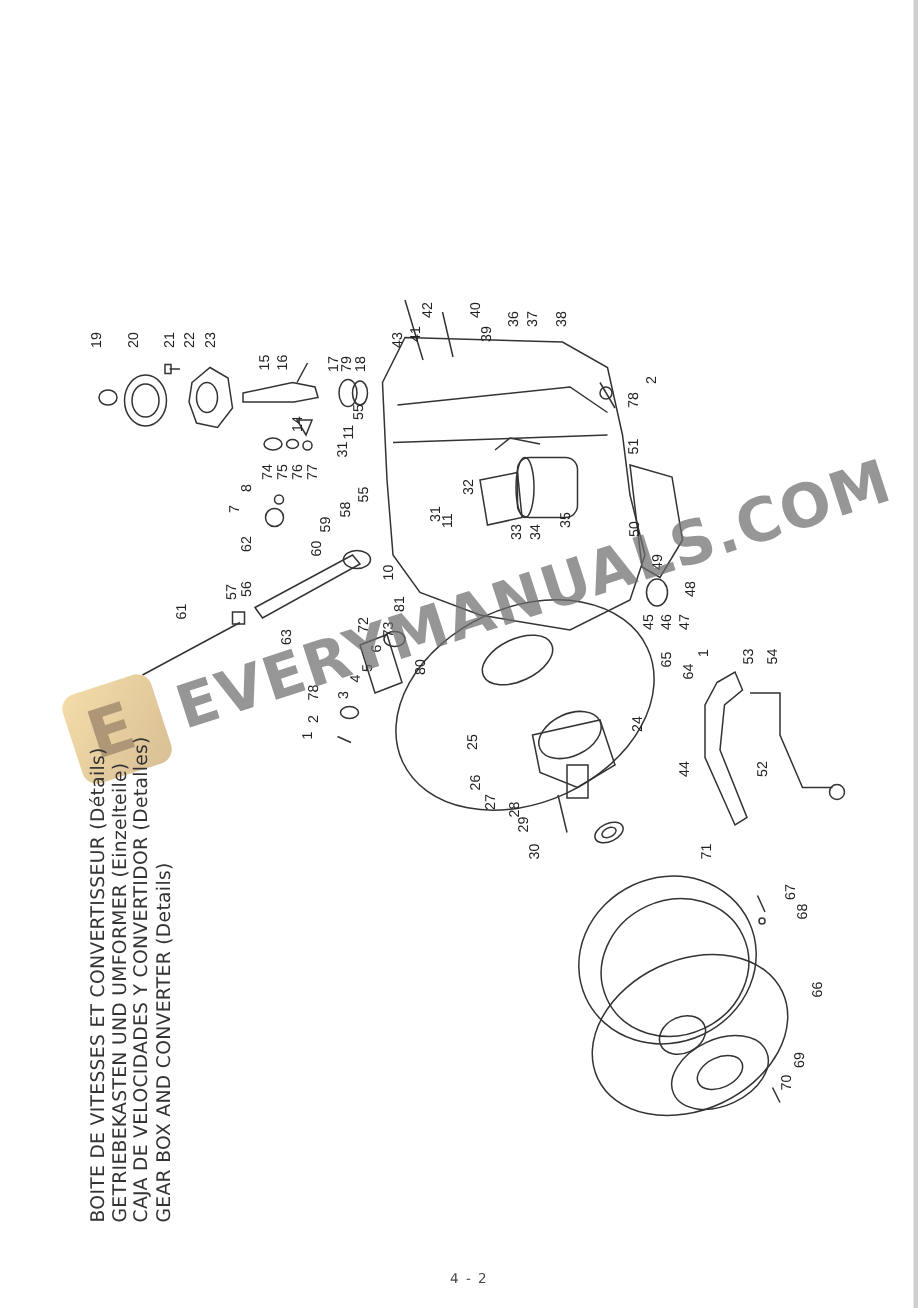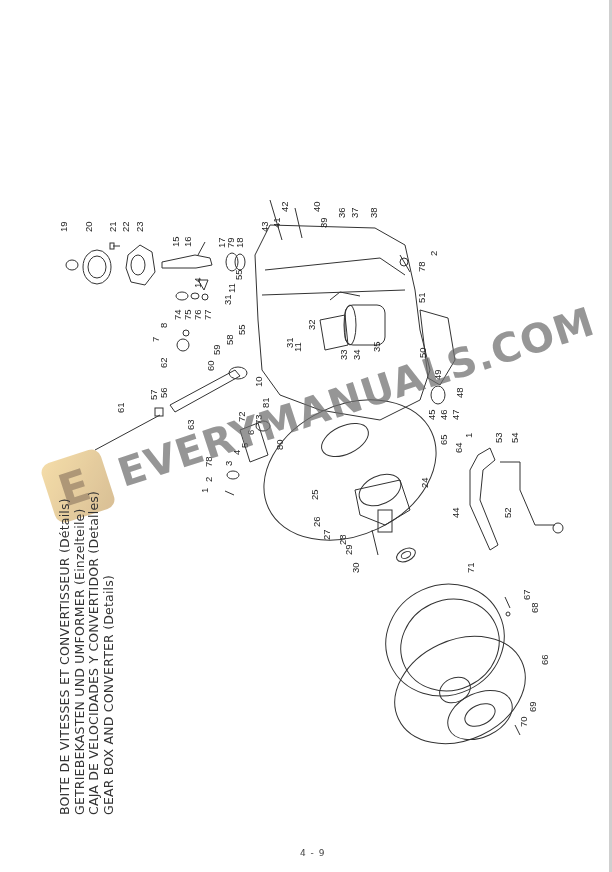--- a/index.html
+++ b/index.html
@@ -236,14 +236,14 @@
     </div>
   <div class="wm-text">EVERYMANUALS.COM</div>
 
   <div class="title-block">
     <div class="title-line">BOITE DE VITESSES ET CONVERTISSEUR (Détails)</div>
     <div class="title-line">GETRIEBEKASTEN UND UMFORMER (Einzelteile)</div>
     <div class="title-line">CAJA DE VELOCIDADES Y CONVERTIDOR (Detalles)</div>
     <div class="title-line">GEAR BOX AND CONVERTER (Details)</div>
   </div>
 
-  <div class="page-num">4 - 9</div>
+  <div class="page-num">4 - 2</div>
 </div>
 
 </body></html>

